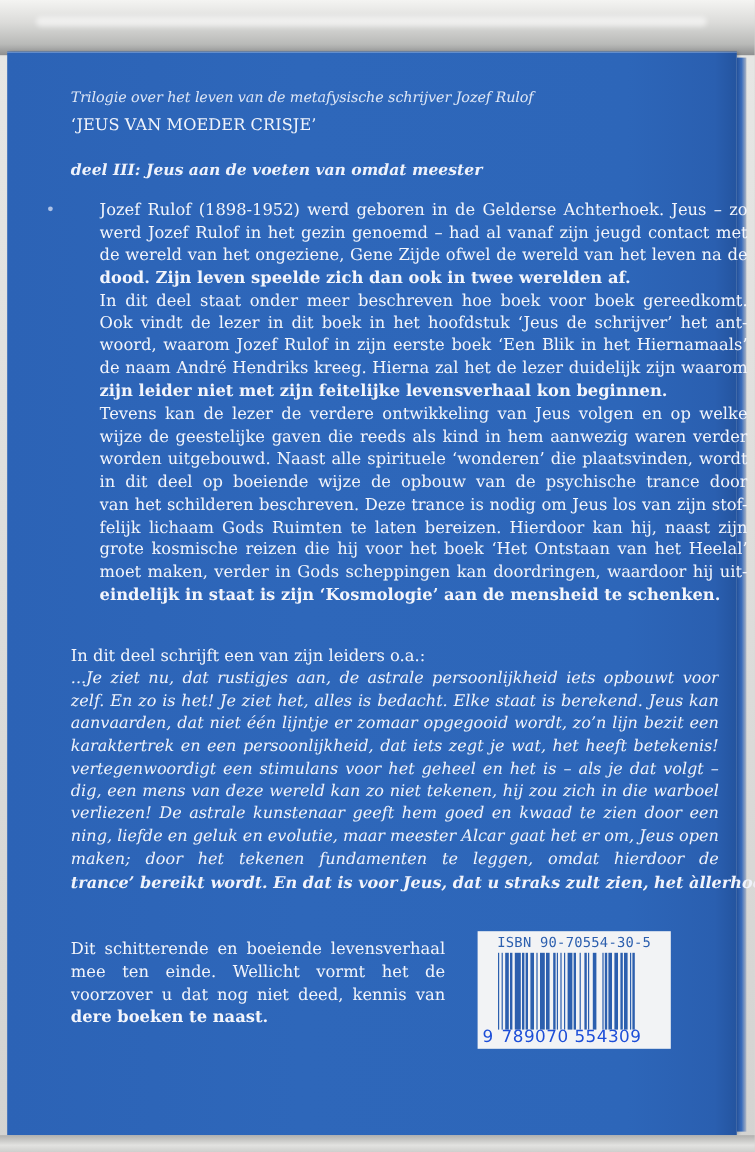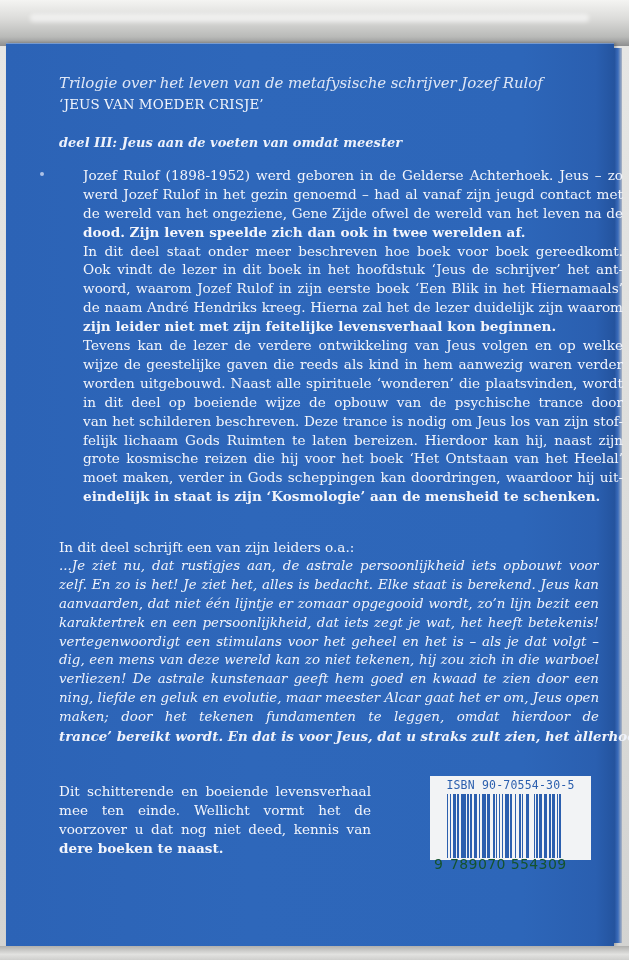--- a/index.html
+++ b/index.html
@@ -29,21 +29,21 @@
       box-shadow: inset 0 1px 0 rgba(255,255,255,0.35), 2px 0 3px rgba(0,0,0,0.25);
       color: #eef2fa;
     }
     .spine-edge {
       position: absolute; left: 614px; top: 48px; width: 8px; height: 895px;
       background: linear-gradient(90deg, #22509a 0%, #3a6cbb 50%, #aeb6c4 100%);
     }
 
     .text { position: absolute; left: 59px; width: 540px; }
     .series {
-      top: 74px; font-style: italic; font-size: 15px; letter-spacing: -0.1px;
+      top: 74px; font-style: italic; font-size: 12px; letter-spacing: -0.1px;
       color: #dfe7f6; white-space: nowrap;
     }
     .title {
       top: 97px; font-size: 13.4px; letter-spacing: 0.1px; color: #f1f4fb; white-space: nowrap;
     }
     .subtitle {
       top: 135px; font-style: italic; font-weight: bold; font-size: 13px; color: #eef2fb; white-space: nowrap;
     }
     .body {
       top: 166px; font-size: 13.6px; line-height: 18.9px; color: #f3f5fb; text-align: justify; margin-left: 24px;
@@ -58,37 +58,36 @@
     .quote {
       top: 557px; font-style: italic; font-size: 13.4px; line-height: 18.9px; color: #f0f3fb; text-align: justify;
     }
     .closing {
       top: 782px; width: 312px; font-size: 13.6px; line-height: 18.9px; color: #f3f5fb; text-align: justify;
     }
     .line { display: block; white-space: nowrap; font-weight: bold; }
     .jline { display: block; text-align: justify; text-align-last: justify; white-space: normal; height: 18.9px; overflow: hidden; }
 
     .barcode-box {
-      position: absolute; left: 398px; top: 776px; width: 161px; height: 84px;
+      position: absolute; left: 398px; top: 776px; width: 161px; height: 98px;
       background: #f2f3f5;
-      margin-left: 32px;
     }
     .isbn-label {
       position: absolute; left: 0; top: 2px; width: 161px; text-align: center;
       font-family: "DejaVu Sans Mono", "Liberation Mono", monospace; font-size: 11.5px; letter-spacing: 0.2px;
       color: #2c5fae;
     }
     .bars {
       position: absolute; left: 17px; top: 18px; width: 128px; height: 64px;
       display: flex; align-items: stretch;
     }
     .bars span { display: block; height: 100%; }
     .ean-digits {
       position: absolute; left: 4px; top: 80px; width: 155px;
-      font-family: "DejaVu Sans", "Liberation Sans", sans-serif; font-size: 14px; color: #14532d;
+      font-family: "DejaVu Sans", "Liberation Sans", sans-serif; font-size: 14px; color: #1d4ed8;
       letter-spacing: 0.4px; white-space: nowrap;
     }
     .ean-digits .first { display: inline-block; width: 16px; }
   </style>
 </head>
 <body>
 
 <div class="wrap">
   <div class="plastic-top"></div>
 

